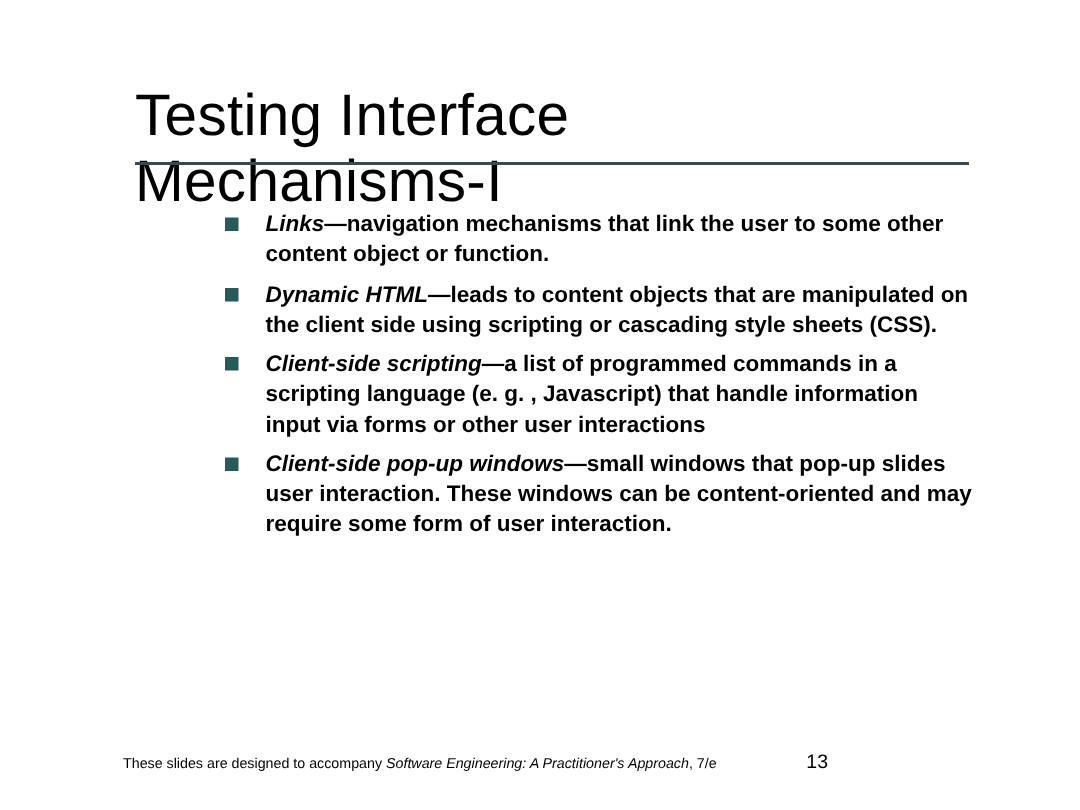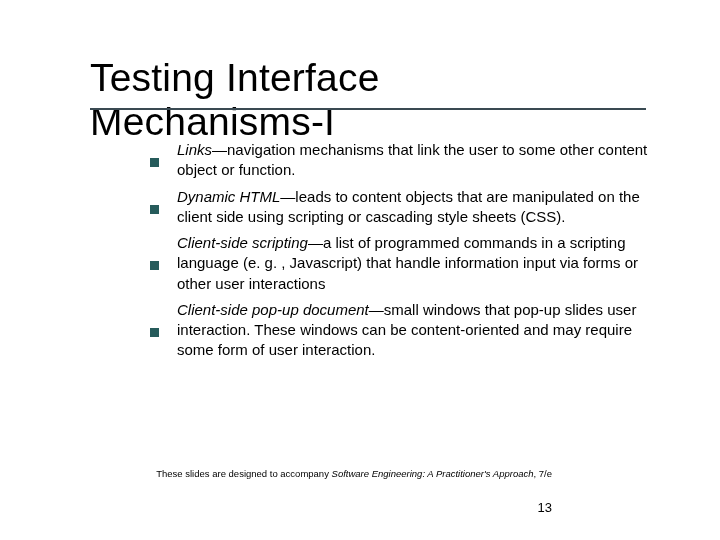--- a/index.html
+++ b/index.html
@@ -37,22 +37,23 @@
     border-top: 2px solid #3a4a52;
   }
   .body {
     position: absolute;
     top: 140px;
     left: 150px;
     width: 500px;
   }
   .item {
     display: flex;
-    align-items: center;
+    align-items: flex-start;
     margin-bottom: 6px;
+    font-weight: bold;
   }
   .bullet {
     flex: 0 0 auto;
     width: 9px;
     height: 9px;
     background: #265b5b;
     margin-top: 5px;
     margin-right: 18px;
   }
   .text {
@@ -64,21 +65,20 @@
     font-style: italic;
   }
   .footer {
     position: absolute;
     bottom: 24px;
     left: 82px;
     right: 60px;
     display: flex;
     justify-content: space-between;
     align-items: flex-end;
-    flex-direction: column;
   }
   .footnote {
     font-size: 9.5px;
     line-height: 1.25;
     color: #000;
     max-width: 560px;
   }
   .book {
     font-style: italic;
   }
@@ -112,21 +112,21 @@
     </div>
     <div class="item">
       <div class="bullet"></div>
       <div class="text">
         <span class="term">Client-side scripting</span><span>—a list of programmed commands in a scripting language (e. g. , Javascript) that handle information input via forms or other user interactions</span>
       </div>
     </div>
     <div class="item">
       <div class="bullet"></div>
       <div class="text">
-        <span class="term">Client-side pop-up document</span><span>—small windows that pop-up slides user interaction. These windows can be content-oriented and may require some form of user interaction.</span>
+        <span class="term">Client-side pop-up windows</span><span>—small windows that pop-up slides user interaction. These windows can be content-oriented and may require some form of user interaction.</span>
       </div>
     </div>
   </div>
 
   <div class="footer">
     <div class="footnote">
       <span>These slides are designed to accompany </span><span class="book">Software Engineering: A Practitioner's Approach</span><span>, 7/e</span><br>
     </div>
     <div class="pagenum">13</div>
   </div>

